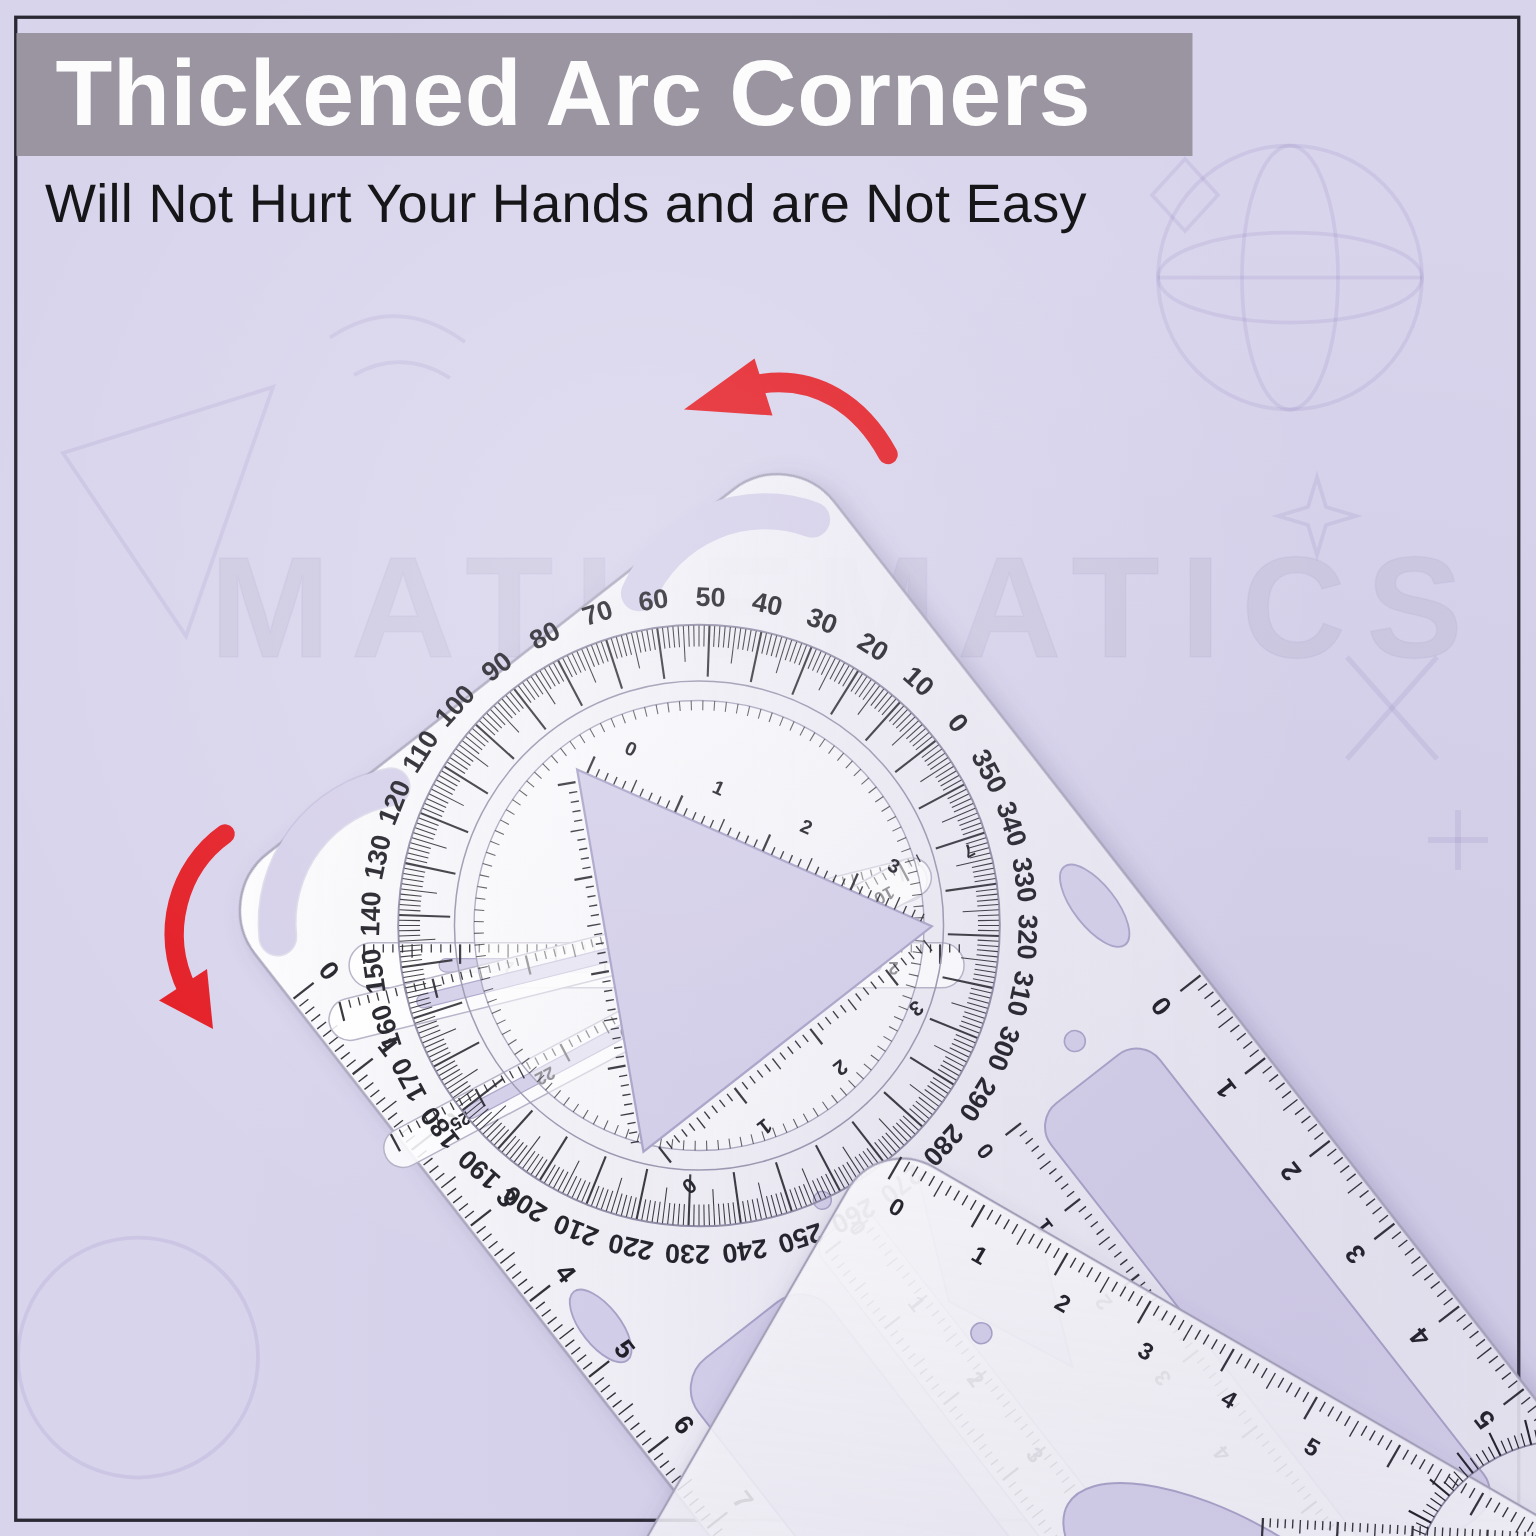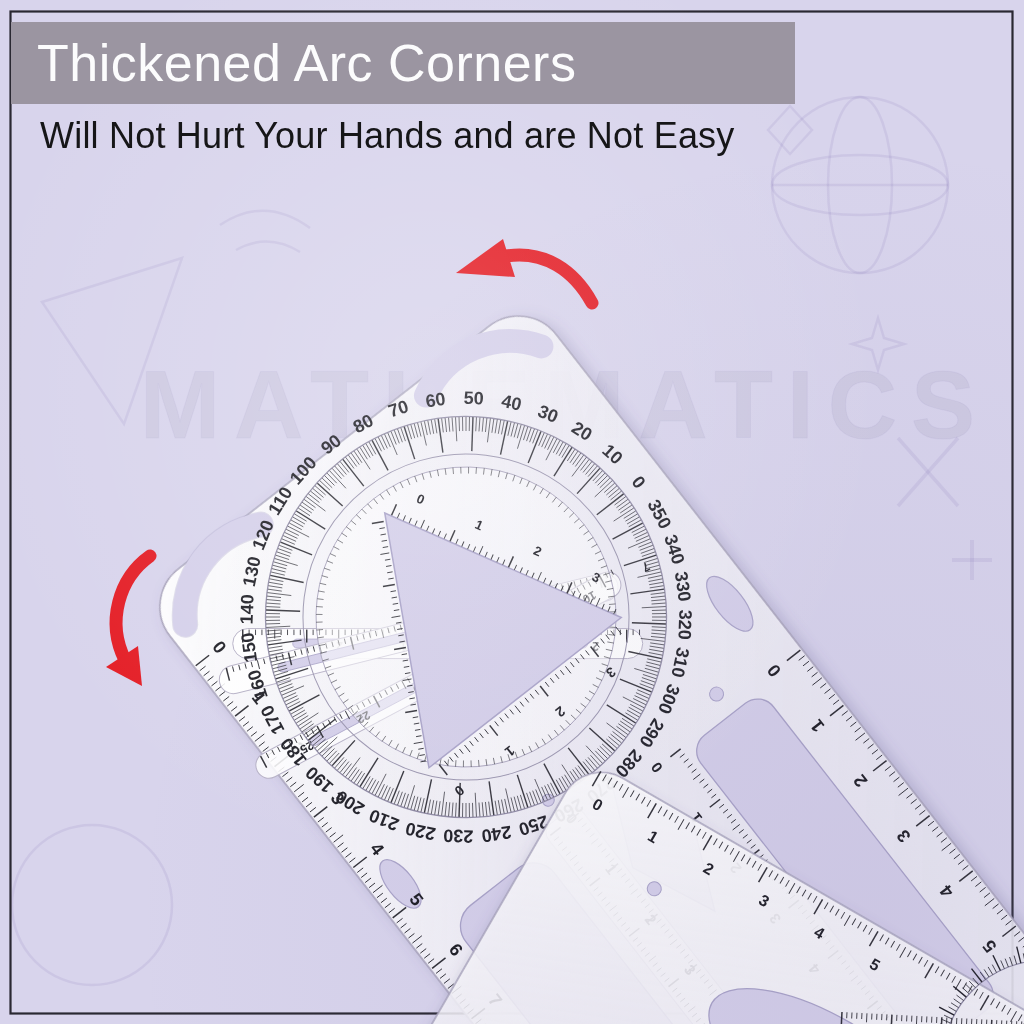--- a/index.html
+++ b/index.html
@@ -18,25 +18,25 @@
                radial-gradient(ellipse at 85% 90%, rgba(120,110,165,0.10), rgba(255,255,255,0) 60%);
   }
   svg#scene{position:absolute;inset:0;display:block;}
   svg text{font-family:"Liberation Sans", sans-serif;fill:var(--ink);}
   .banner{
     position:absolute;left:11px;top:22px;width:784px;height:82px;
     background:var(--banner);display:flex;align-items:center;padding-left:26px;
     box-sizing:border-box;z-index:5;
   }
   .banner .title{
-    color:var(--banner-text);font-size:52px;font-weight:400;letter-spacing:.5px;
+    color:var(--banner-text);font-size:62px;font-weight:700;letter-spacing:.5px;
     white-space:nowrap;line-height:1;
   }
   .subtitle{
-    position:absolute;left:40px;top:113px;z-index:5;color:var(--body-text);
+    position:absolute;left:30px;top:113px;z-index:5;color:var(--body-text);
     font-size:36px;line-height:46px;font-weight:400;letter-spacing:.2px;
   }
   .subtitle p{margin:0;white-space:nowrap;}
 </style>
 </head>
 <body>
 
 <div class="stage">
 
   <svg id="scene" width="1024" height="1024" viewBox="0 0 1024 1024">

